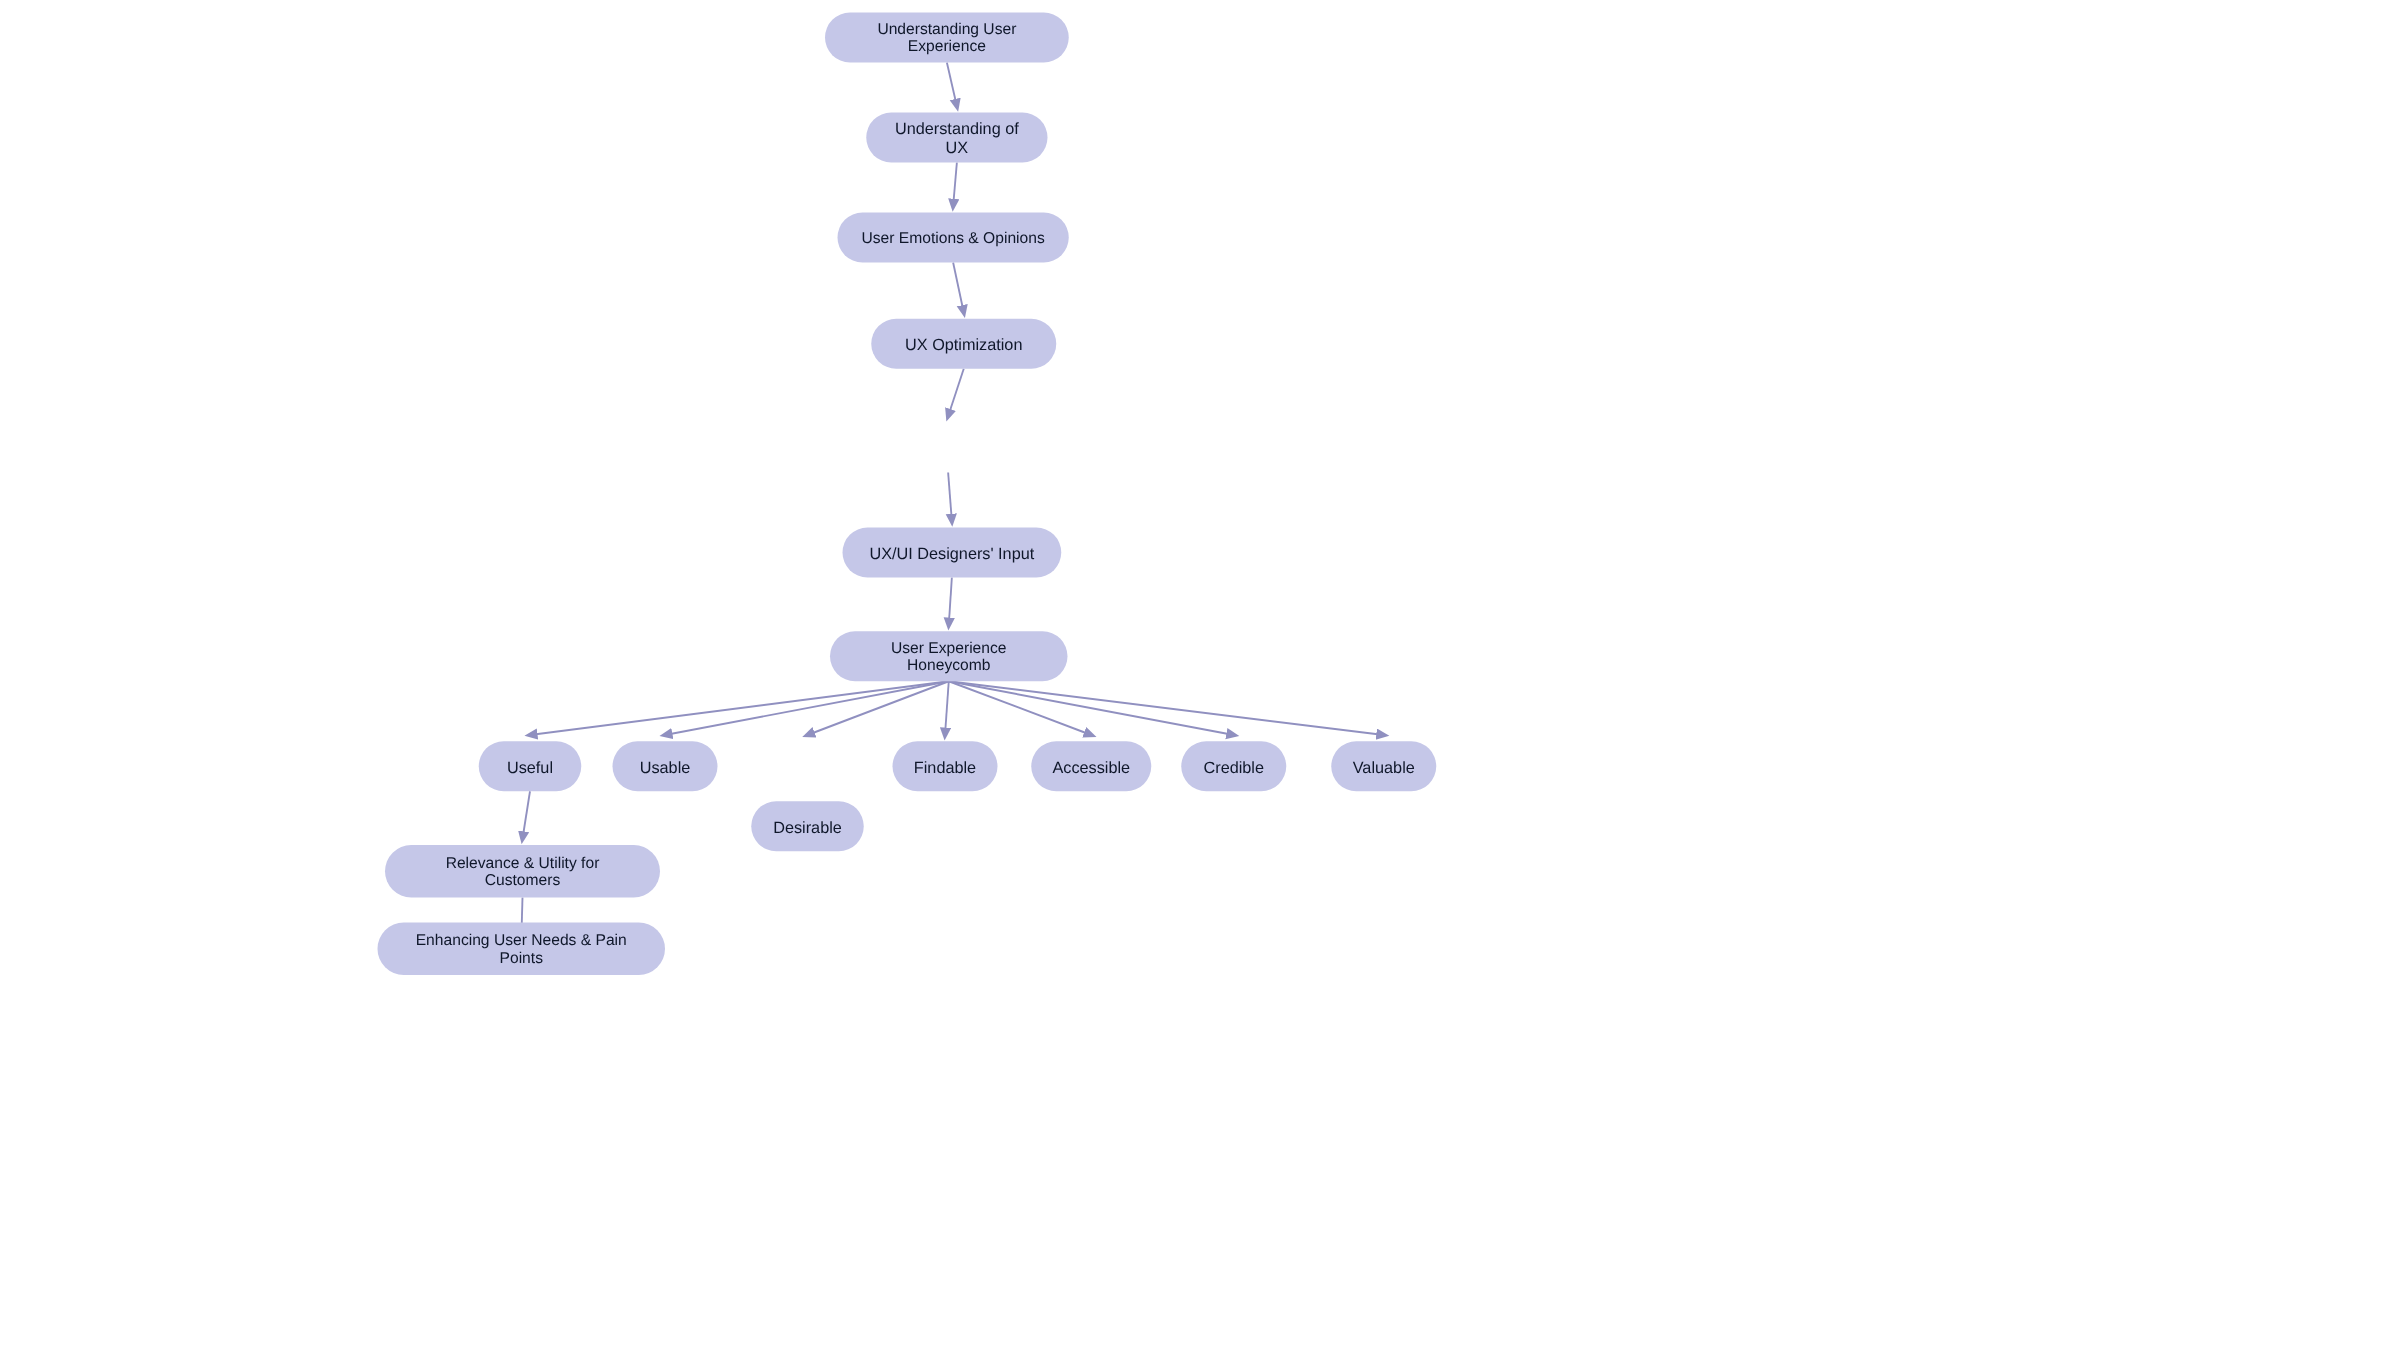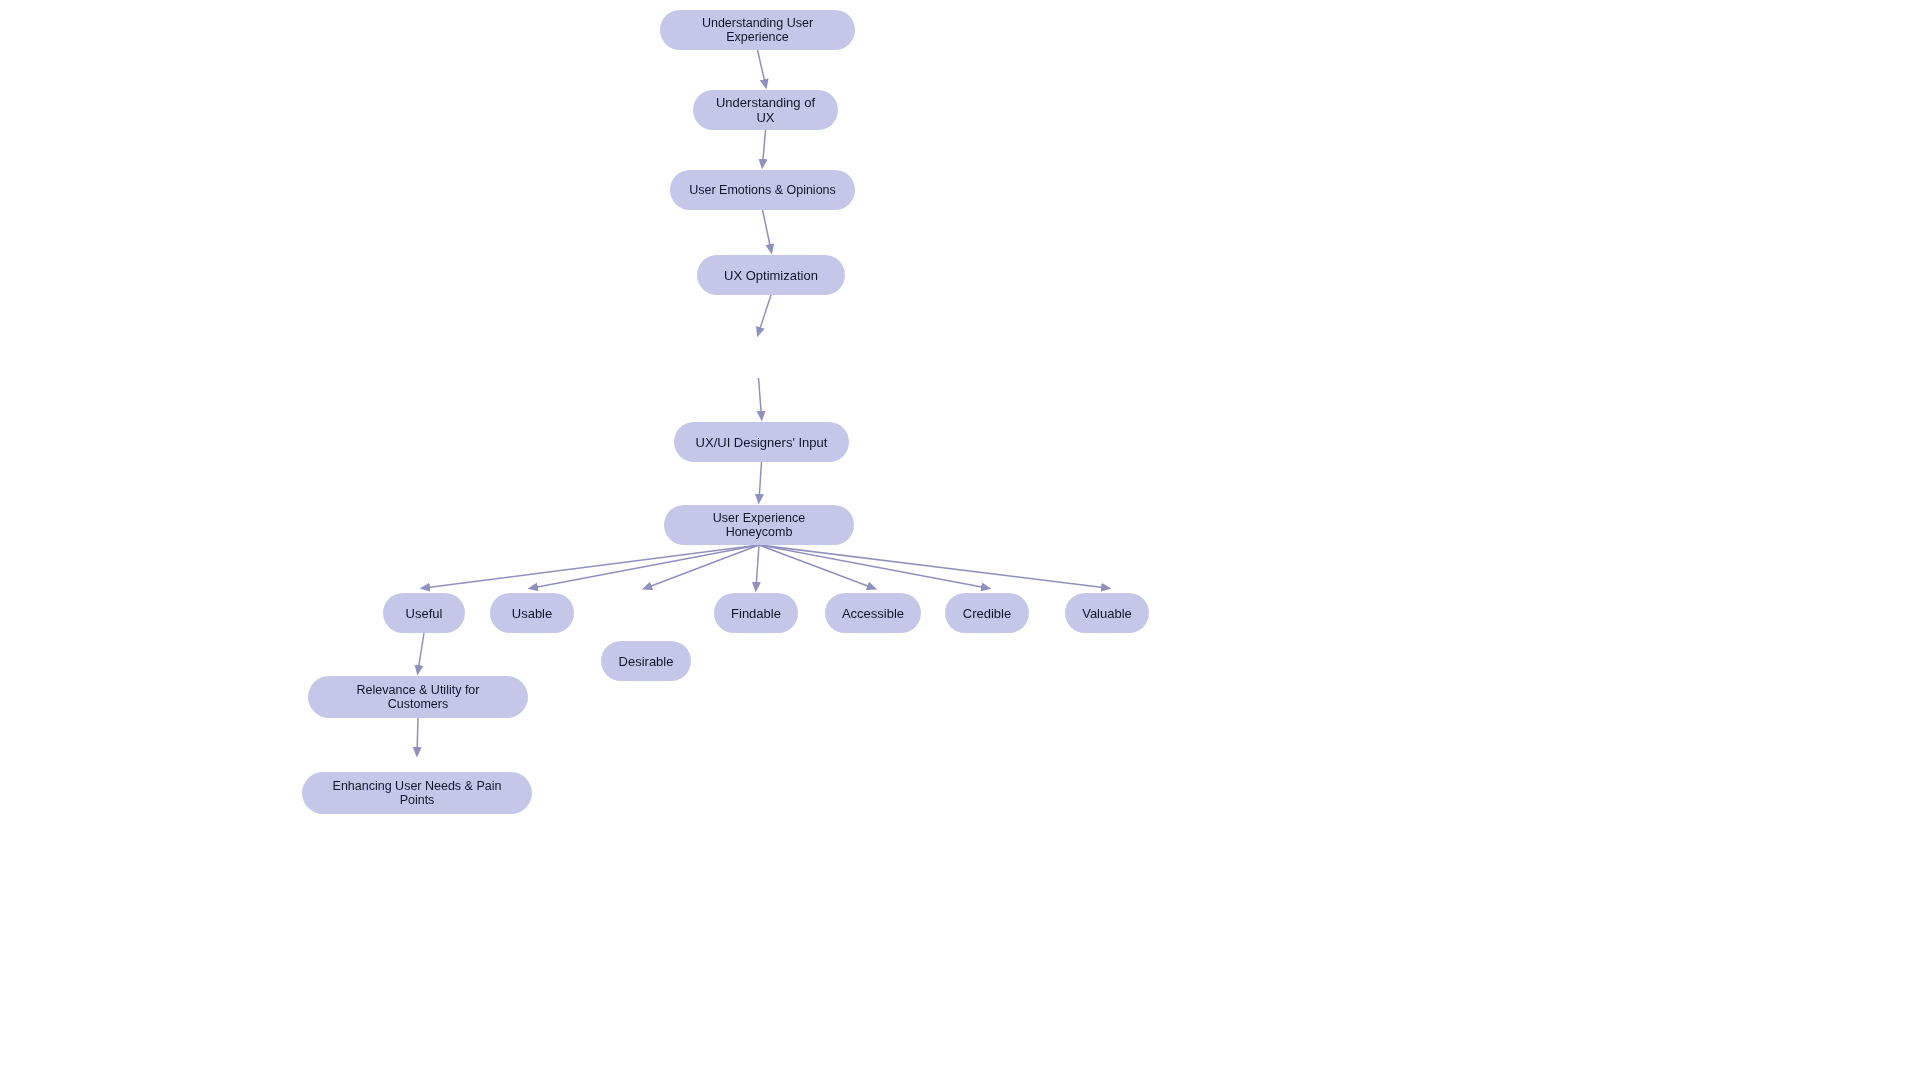--- a/index.html
+++ b/index.html
@@ -79,14 +79,14 @@
     <div class="node" style="left: 674px; top: 422px; width: 175px; height: 40px; font-size: 13px;">UX/UI Designers' Input</div>
     <div class="node" style="left: 664px; top: 505px; width: 190px; height: 40px; font-size: 12.5px;">User Experience Honeycomb</div>
     <div class="node" style="left: 383px; top: 593px; width: 82px; height: 40px; font-size: 13px;">Useful</div>
     <div class="node" style="left: 490px; top: 593px; width: 84px; height: 40px; font-size: 13px;">Usable</div>
     <div class="node" style="left: 601px; top: 593px; width: 90px; height: 40px; font-size: 13px; margin-top: 48px;">Desirable</div>
     <div class="node" style="left: 714px; top: 593px; width: 84px; height: 40px; font-size: 13px;">Findable</div>
     <div class="node" style="left: 825px; top: 593px; width: 96px; height: 40px; font-size: 13px;">Accessible</div>
     <div class="node" style="left: 945px; top: 593px; width: 84px; height: 40px; font-size: 13px;">Credible</div>
     <div class="node" style="left: 1065px; top: 593px; width: 84px; height: 40px; font-size: 13px;">Valuable</div>
     <div class="node" style="left: 308px; top: 676px; width: 220px; height: 42px; font-size: 12.5px;">Relevance &amp; Utility for Customers</div>
-    <div class="node" style="left: 302px; top: 772px; width: 230px; height: 42px; font-size: 12.5px;">Enhancing User Needs &amp; Pain Points</div>
+    <div class="node" style="left: 302px; top: 738px; width: 230px; height: 42px; font-size: 12.5px;">Enhancing User Needs &amp; Pain Points</div>
   </div>
 
 </body></html>

